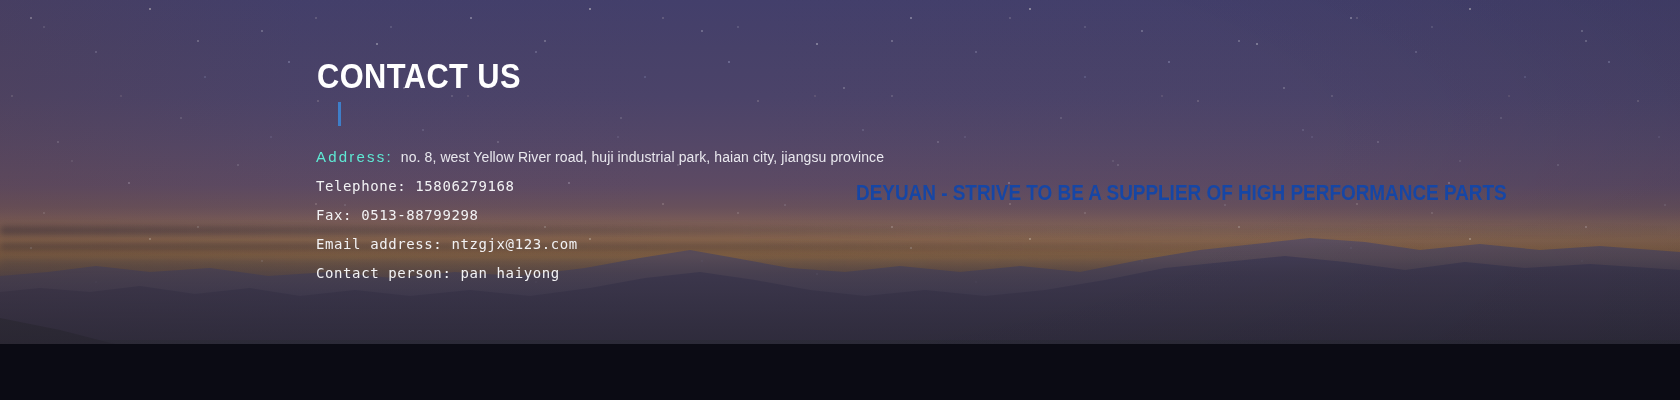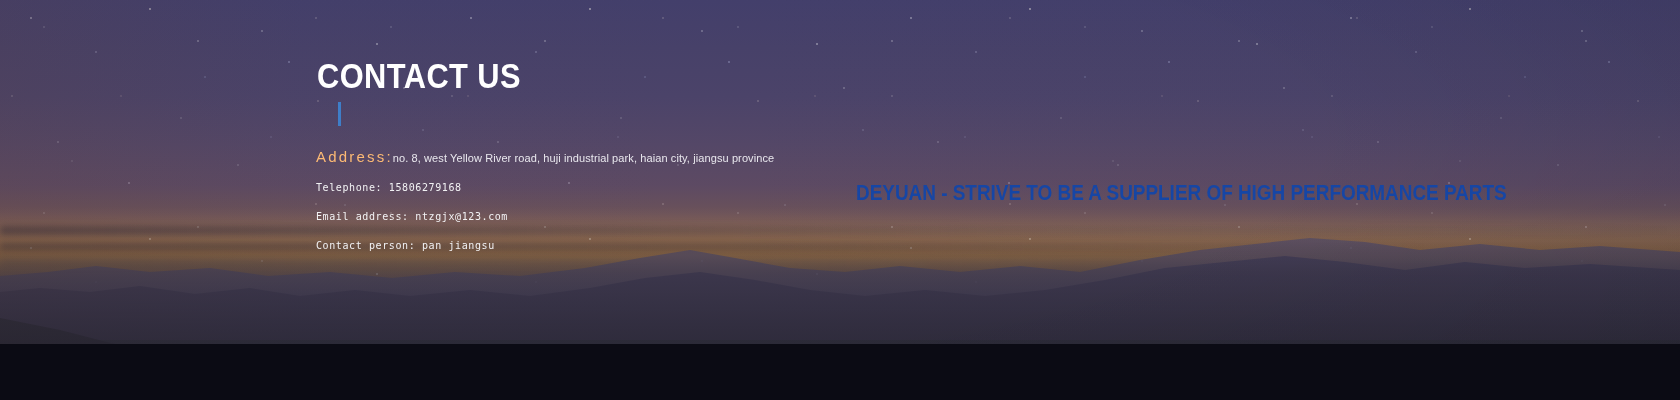--- a/index.html
+++ b/index.html
@@ -153,34 +153,35 @@
     width: 700px;
   }
   .contact-row {
     height: 29px;
     line-height: 29px;
     white-space: nowrap;
     color: #f2f2f4;
   }
   .contact-row .mono {
     font-family: "DejaVu Sans Mono", "Liberation Mono", monospace;
-    font-size: 10px;
+    font-size: 14px;
     letter-spacing: 0.6px;
   }
   .row-address .addr-label {
     font-family: "Liberation Sans", sans-serif;
     font-size: 15px;
     letter-spacing: 2.2px;
-    color: #fdba74;
+    color: #5eead4;
   }
   .row-address .addr-value {
     font-family: "Liberation Sans", sans-serif;
-    font-size: 11px;
+    font-size: 14px;
     letter-spacing: 0.1px;
     color: #e9e8ee;
+    margin-left: 8px;
   }
 
   .slogan {
     position: absolute;
     left: 856px;
     top: 182px;
     color: #1646a5;
     font-family: "Liberation Sans Narrow", "Liberation Sans", sans-serif;
     font-size: 22px;
     font-weight: bold;
@@ -239,28 +240,31 @@
     <div class="contact-list">
 
       <div class="contact-row row-address">
         <span class="addr-label">Address:</span><span class="addr-value">no. 8, west Yellow River road, huji industrial park, haian city, jiangsu province</span>
       </div>
 
       <div class="contact-row">
         <span class="mono">Telephone:  15806279168</span>
       </div>
 
+      <div class="contact-row">
+        <span class="mono">Fax: 0513-88799298</span>
+      </div>
 
       <div class="contact-row">
         <span class="mono">Email address: ntzgjx@123.com</span>
       </div>
 
 
       <div class="contact-row">
-        <span class="mono">Contact person: pan jiangsu</span>
+        <span class="mono">Contact person: pan haiyong</span>
       </div>
 
     </div>
 
     <div class="slogan">DEYUAN - STRIVE TO BE A SUPPLIER OF HIGH PERFORMANCE PARTS</div>
 
   </div>
 </div>
 
 </body></html>

